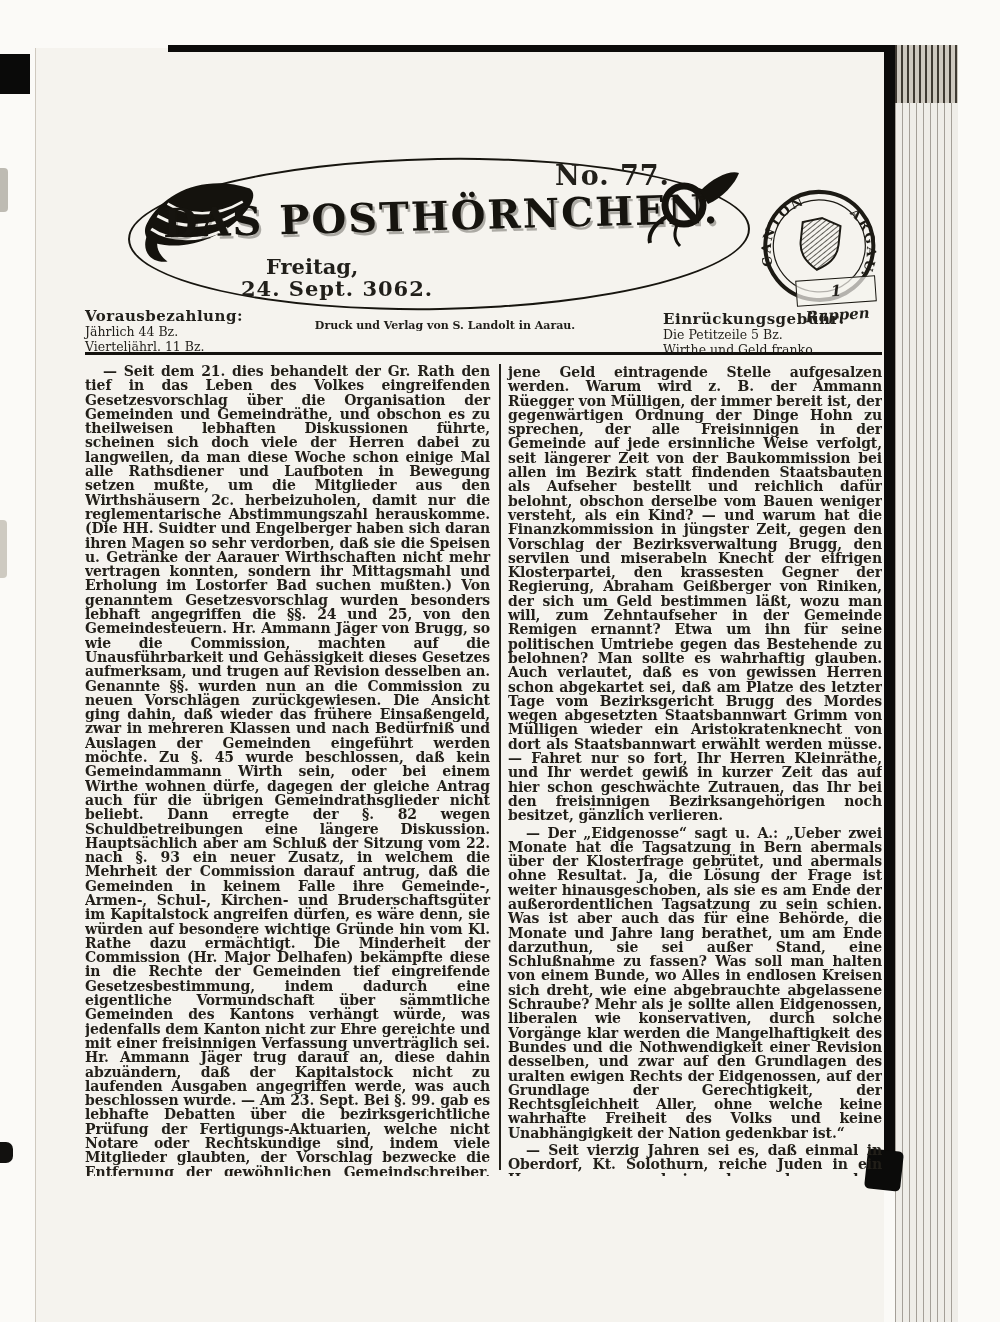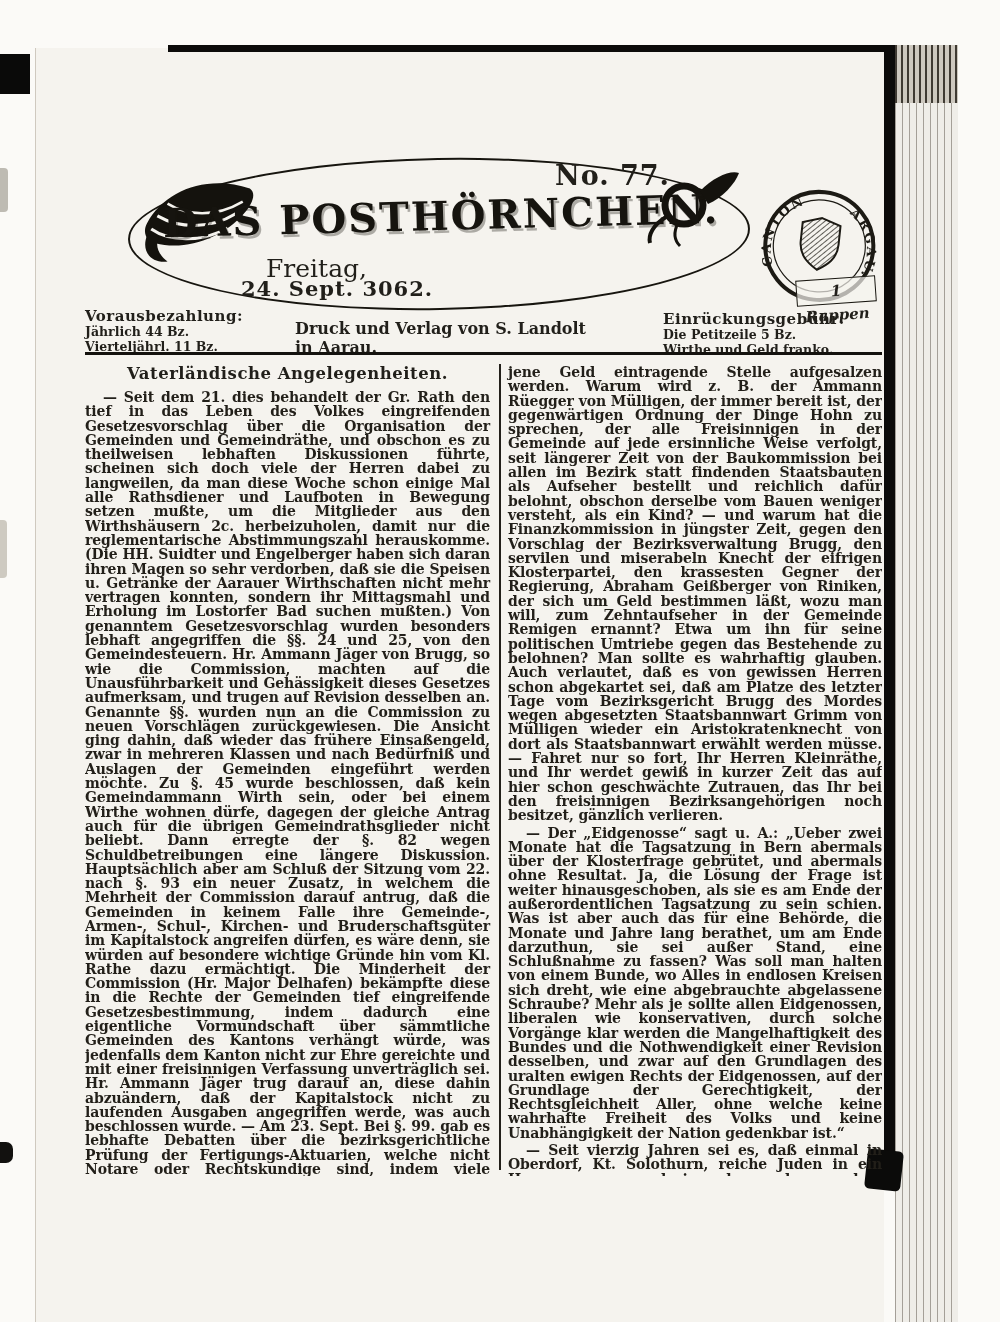--- a/index.html
+++ b/index.html
@@ -41,38 +41,38 @@
   }
   .mast-title{
     position:absolute;left:148px;top:192px;width:586px;text-align:center;
     font-size:40px;font-weight:bold;letter-spacing:2px;white-space:nowrap;
     transform:rotate(-1.5deg);
     color:#16140f;
     text-shadow:2px 3px 0 rgba(25,22,16,.33);
   }
   .horn-left{position:absolute;left:136px;top:170px;width:122px;height:112px;}
   .horn-right{position:absolute;left:642px;top:158px;width:100px;height:92px;}
-  .weekday{position:absolute;left:266px;top:254px;font-size:25px;font-weight:normal;}
+  .weekday{position:absolute;left:266px;top:254px;font-size:21px;font-weight:bold;}
   .mast-date{position:absolute;left:241px;top:276px;font-size:21px;font-weight:bold;letter-spacing:1px;}
   
   .stamp{position:absolute;left:760px;top:186px;width:120px;height:126px;transform:rotate(6deg);}
   .stamp-value{
     position:absolute;left:796px;top:278px;width:78px;height:24px;
     border:1.5px solid #17150f;transform:rotate(-4deg);
     font-size:15px;font-weight:bold;font-style:italic;text-align:center;line-height:24px;
     background:rgba(245,243,238,.7);
   }
   
   .imprint-left{position:absolute;left:85px;top:307px;width:210px;}
   .imprint-right{position:absolute;left:663px;top:310px;width:220px;}
   .imprint-title{font-size:15px;font-weight:bold;letter-spacing:.5px;}
-  .imprint-line{font-size:12.5px;font-weight:bold;line-height:1.18;}
+  .imprint-line{font-size:12.5px;font-weight:normal;line-height:1.18;}
   .imprint-center{
-    position:absolute;left:295px;top:319px;width:300px;
-    font-size:16px;font-weight:bold;
+    position:absolute;left:295px;top:319px;width:300px;text-align:center;
+    font-size:11px;font-weight:bold;
   }
   .rule{position:absolute;left:85px;top:352px;width:797px;height:3px;background:#14120e;}
   
   .columns{position:absolute;left:85px;top:364px;width:797px;height:812px;overflow:hidden;}
   .col-divider{position:absolute;left:414px;top:0;width:2px;height:806px;background:#23201a;}
   .col{position:absolute;top:0;}
   .col-left{left:0;width:405px;}
   .col-right{left:423px;width:374px;padding-top:1px;}
   .section-heading{
     text-align:center;font-size:16.5px;font-weight:bold;letter-spacing:.5px;
@@ -159,21 +159,20 @@
   <div class="imprint-title">Einrückungsgebühr:</div>
   <div class="imprint-line">Die Petitzeile 5 Bz.</div>
   <div class="imprint-line">Wirthe und Geld franko.</div>
 </div>
 
 <div class="rule"></div>
 
 <div class="columns">
   <div class="col-divider"></div>
   <div class="col col-left">
-    <div class="section-heading">Vaterländische Angelegenheiten.</div>
     <div>
         <p>— Seit dem 21. dies behandelt der Gr. Rath den tief in das Leben des Volkes eingreifenden Gesetzesvorschlag über die Organisation der Gemeinden und Gemeindräthe, und obschon es zu theilweisen lebhaften Diskussionen führte, scheinen sich doch viele der Herren dabei zu langweilen, da man diese Woche schon einige Mal alle Rathsdiener und Laufboten in Bewegung setzen mußte, um die Mitglieder aus den Wirthshäusern 2c. herbeizuholen, damit nur die reglementarische Abstimmungszahl herauskomme. (Die HH. Suidter und Engelberger haben sich daran ihren Magen so sehr verdorben, daß sie die Speisen u. Getränke der Aarauer Wirthschaften nicht mehr vertragen konnten, sondern ihr Mittagsmahl und Erholung im Lostorfer Bad suchen mußten.) Von genanntem Gesetzesvorschlag wurden besonders lebhaft angegriffen die §§. 24 und 25, von den Gemeindesteuern. Hr. Ammann Jäger von Brugg, so wie die Commission, machten auf die Unausführbarkeit und Gehässigkeit dieses Gesetzes aufmerksam, und trugen auf Revision desselben an. Genannte §§. wurden nun an die Commission zu neuen Vorschlägen zurückgewiesen. Die Ansicht ging dahin, daß wieder das frühere Einsaßengeld, zwar in mehreren Klassen und nach Bedürfniß und Auslagen der Gemeinden eingeführt werden möchte. Zu §. 45 wurde beschlossen, daß kein Gemeindammann Wirth sein, oder bei einem Wirthe wohnen dürfe, dagegen der gleiche Antrag auch für die übrigen Gemeindrathsglieder nicht beliebt. Dann erregte der §. 82 wegen Schuldbetreibungen eine längere Diskussion. Hauptsächlich aber am Schluß der Sitzung vom 22. nach §. 93 ein neuer Zusatz, in welchem die Mehrheit der Commission darauf antrug, daß die Gemeinden in keinem Falle ihre Gemeinde-, Armen-, Schul-, Kirchen- und Bruderschaftsgüter im Kapitalstock angreifen dürfen, es wäre denn, sie würden auf besondere wichtige Gründe hin vom Kl. Rathe dazu ermächtigt. Die Minderheit der Commission (Hr. Major Delhafen) bekämpfte diese in die Rechte der Gemeinden tief eingreifende Gesetzesbestimmung, indem dadurch eine eigentliche Vormundschaft über sämmtliche Gemeinden des Kantons verhängt würde, was jedenfalls dem Kanton nicht zur Ehre gereichte und mit einer freisinnigen Verfassung unverträglich sei. Hr. Ammann Jäger trug darauf an, diese dahin abzuändern, daß der Kapitalstock nicht zu laufenden Ausgaben angegriffen werde, was auch beschlossen wurde. — Am 23. Sept. Bei §. 99. gab es lebhafte Debatten über die bezirksgerichtliche Prüfung der Fertigungs-Aktuarien, welche nicht Notare oder Rechtskundige sind, indem viele Mitglieder glaubten, der Vorschlag bezwecke die Entfernung der gewöhnlichen Gemeindschreiber, was nicht der Fall ist, wenn sie eine Prüfung bestehen können. Bei §. 107 wurde der Vorschlag wegen der Richtigkeit der Unterpfandsverschreibungen, deren Verantwortlichkeit der Gemeinderath und der Aktuar übernehmen soll, von mehreren Seiten angegriffen, namentlich von Rechtsgelehrten, in der Meinung, die Verantwortlichkeit komme allein dem Gemeinderath zu, was aber die Mehrheit nicht einsehen konnte.</p>
         <p>— Bez. Brugg. Man ist daselbst sehr begierig, zu vernehmen, was die Bewohner desselben eigentlich gesündiget haben, daß Ihnen von den Regierungsbehörden, z. B. von der Baukommission, von der Finanzkommission 2c. die erbärmlichsten Aristokratenknechte als Aufseher oder Beamte für diese oder</p>
       </div>
   </div>
   <div class="col col-right">
     <div>
         <p>jene Geld eintragende Stelle aufgesalzen werden. Warum wird z. B. der Ammann Rüegger von Mülligen, der immer bereit ist, der gegenwärtigen Ordnung der Dinge Hohn zu sprechen, der alle Freisinnigen in der Gemeinde auf jede ersinnliche Weise verfolgt, seit längerer Zeit von der Baukommission bei allen im Bezirk statt findenden Staatsbauten als Aufseher bestellt und reichlich dafür belohnt, obschon derselbe vom Bauen weniger versteht, als ein Kind? — und warum hat die Finanzkommission in jüngster Zeit, gegen den Vorschlag der Bezirksverwaltung Brugg, den servilen und miserabeln Knecht der eifrigen Klosterpartei, den krassesten Gegner der Regierung, Abraham Geißberger von Riniken, der sich um Geld bestimmen läßt, wozu man will, zum Zehntaufseher in der Gemeinde Remigen ernannt? Etwa um ihn für seine politischen Umtriebe gegen das Bestehende zu belohnen? Man sollte es wahrhaftig glauben. Auch verlautet, daß es von gewissen Herren schon abgekartet sei, daß am Platze des letzter Tage vom Bezirksgericht Brugg des Mordes wegen abgesetzten Staatsbannwart Grimm von Mülligen wieder ein Aristokratenknecht von dort als Staatsbannwart erwählt werden müsse. — Fahret nur so fort, Ihr Herren Kleinräthe, und Ihr werdet gewiß in kurzer Zeit das auf hier schon geschwächte Zutrauen, das Ihr bei den freisinnigen Bezirksangehörigen noch besitzet, gänzlich verlieren.</p>
         <p>— Der „Eidgenosse“ sagt u. A.: „Ueber zwei Monate hat die Tagsatzung in Bern abermals über der Klosterfrage gebrütet, und abermals ohne Resultat. Ja, die Lösung der Frage ist weiter hinausgeschoben, als sie es am Ende der außerordentlichen Tagsatzung zu sein schien. Was ist aber auch das für eine Behörde, die Monate und Jahre lang berathet, um am Ende darzuthun, sie sei außer Stand, eine Schlußnahme zu fassen? Was soll man halten von einem Bunde, wo Alles in endlosen Kreisen sich dreht, wie eine abgebrauchte abgelassene Schraube? Mehr als je sollte allen Eidgenossen, liberalen wie konservativen, durch solche Vorgänge klar werden die Mangelhaftigkeit des Bundes und die Nothwendigkeit einer Revision desselben, und zwar auf den Grundlagen des uralten ewigen Rechts der Eidgenossen, auf der Grundlage der Gerechtigkeit, der Rechtsgleichheit Aller, ohne welche keine wahrhafte Freiheit des Volks und keine Unabhängigkeit der Nation gedenkbar ist.“</p>
         <p>— Seit vierzig Jahren sei es, daß einmal in Oberdorf, Kt. Solothurn, reiche Juden in ein Haus gegangen und nie mehr gesehen worden. Richterliche Untersuchung konnte nichts herausbringen, aber die öffentliche Meinung ließ sich nicht beruhigen und man erklärte sich das Verschwinden dadurch, die Juden seien im Backofen zu Asche verbrannt worden. Das Haus hat seither seinen Eigenthümer geändert. Der jetzige Inhaber fand letzthin, als er eine Baumänderung vornehmen wollte, unter dem Stubenboden, tief in der Erde verscharrt, menschliche Knochengerippe mit verhauenen Schädeln. Der Richter hat davon Anzeige erhalten. Sol. Bl.</p>

